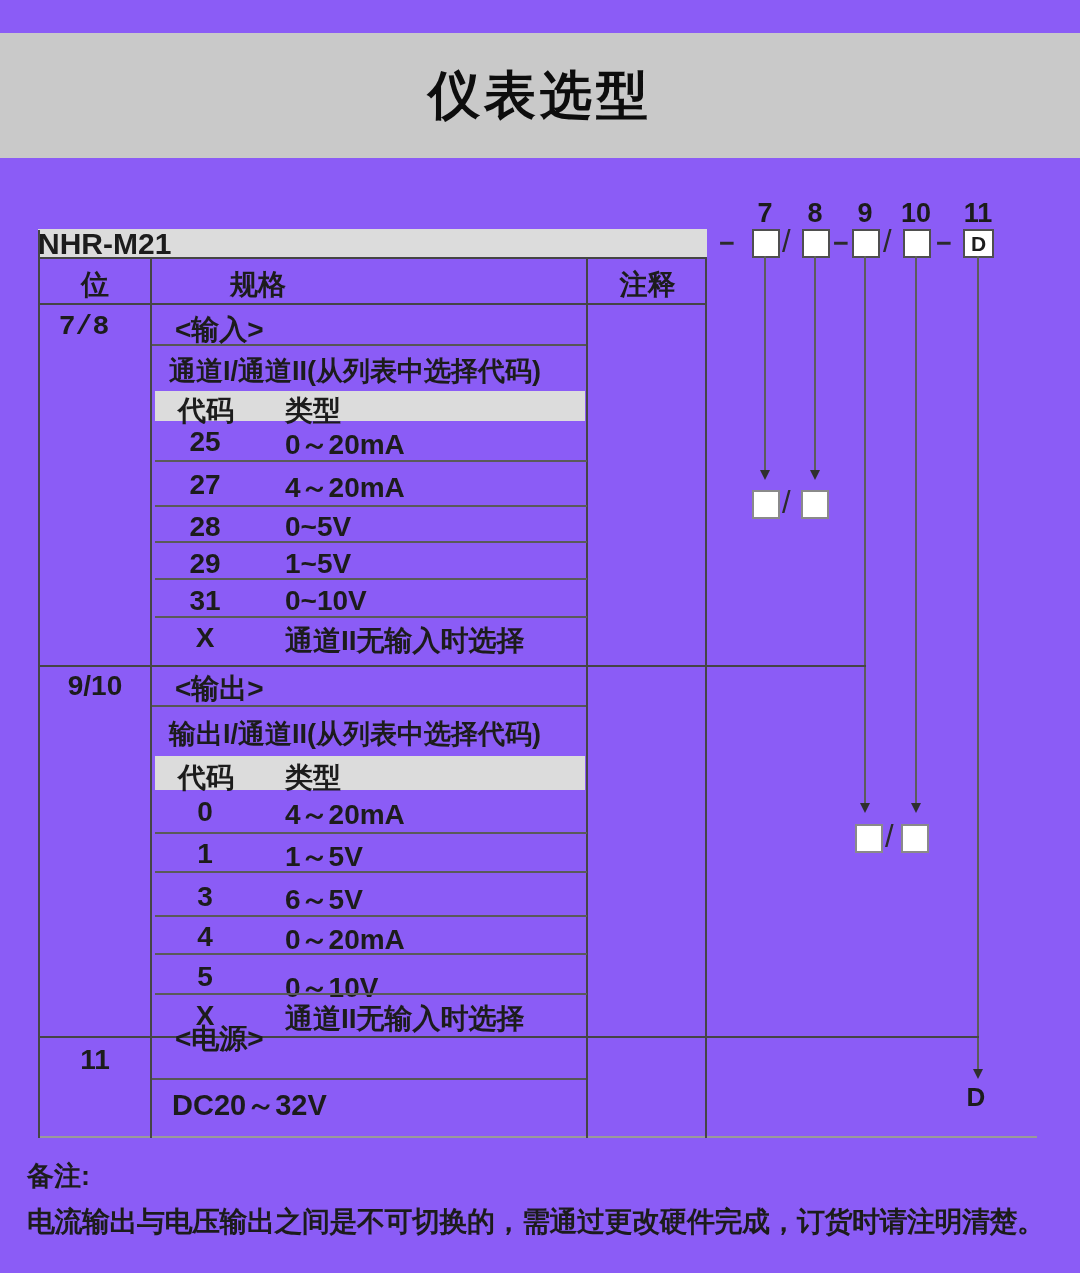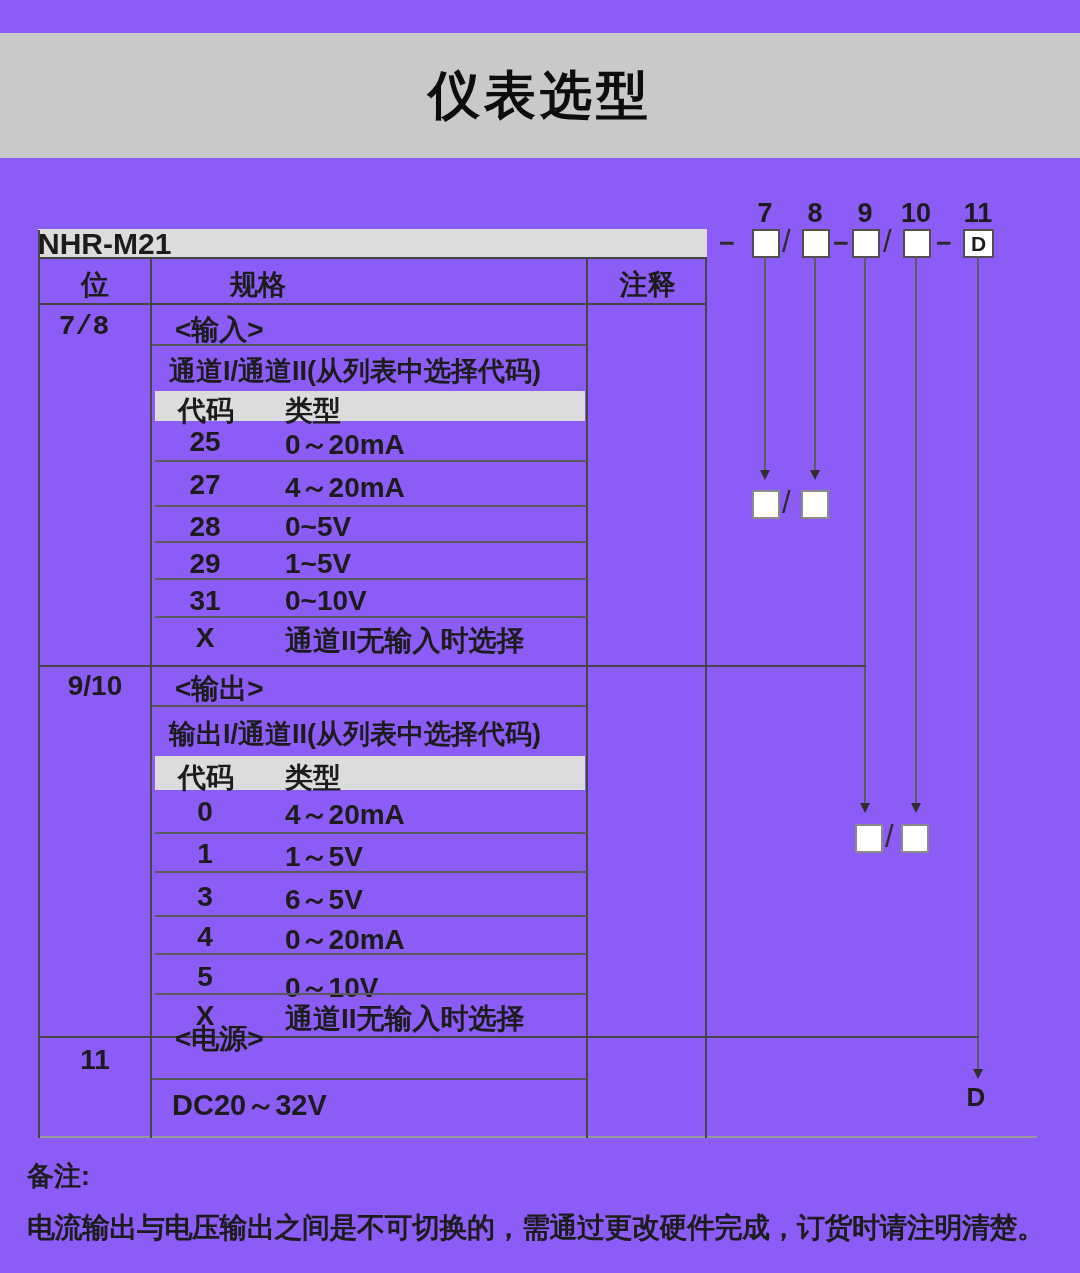--- a/index.html
+++ b/index.html
@@ -156,15 +156,15 @@
   <span class="t" style="left:285px;top:961px;margin-top:8px;">0～10V</span>
   <span class="sep" style="top:993px;"></span>
   <span class="t tc" style="left:175px;top:1000px;width:60px;">X</span>
   <span class="t" style="left:285px;top:1000px;">通道II无输入时选择</span>
 
   <span class="t tc" style="left:38px;top:1044px;width:114px;">11</span>
   <span class="t" style="left:175px;top:1020px;">&lt;电源&gt;</span>
   <span class="t" style="left:172px;top:1086px;font-size:29px;">DC20～32V</span>
 
   <span class="remark-label" style="left:27px;top:1158px;">备注:</span>
-  <span class="remark-text" style="left:27px;top:1203px;margin-top:6px;">电流输出与电压输出之间是不可切换的，需通过更改硬件完成，订货时请注明清楚。</span>
+  <span class="remark-text" style="left:27px;top:1203px;">电流输出与电压输出之间是不可切换的，需通过更改硬件完成，订货时请注明清楚。</span>
 
 </div>
 
 </body></html>

